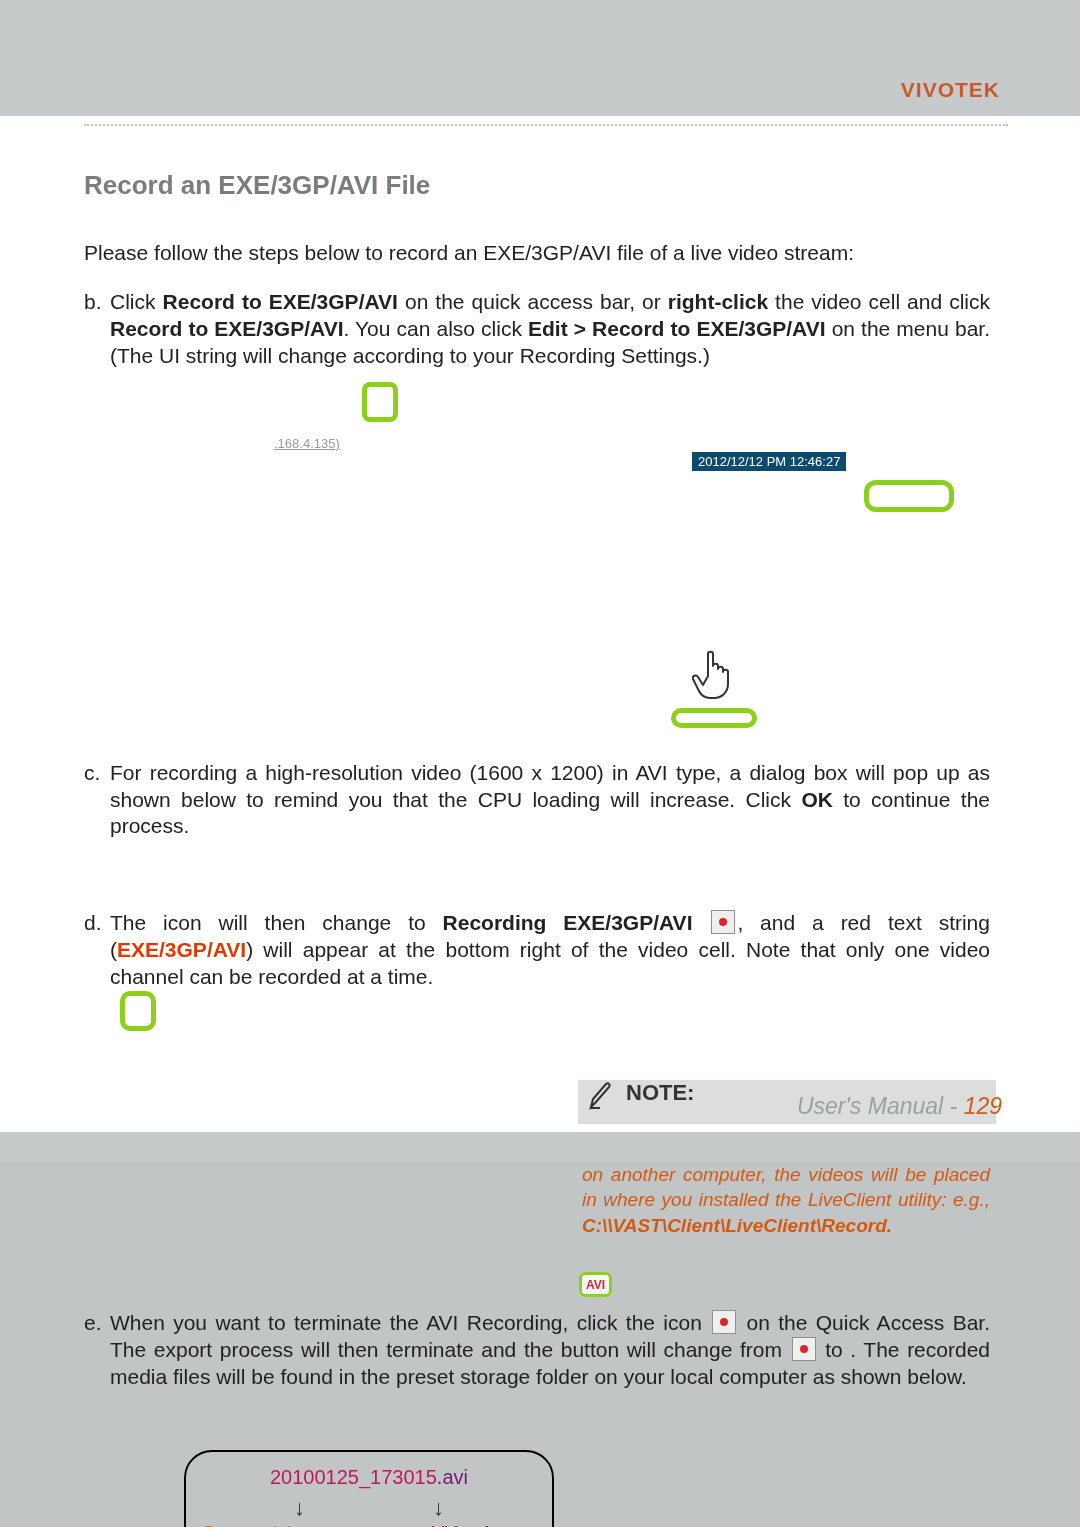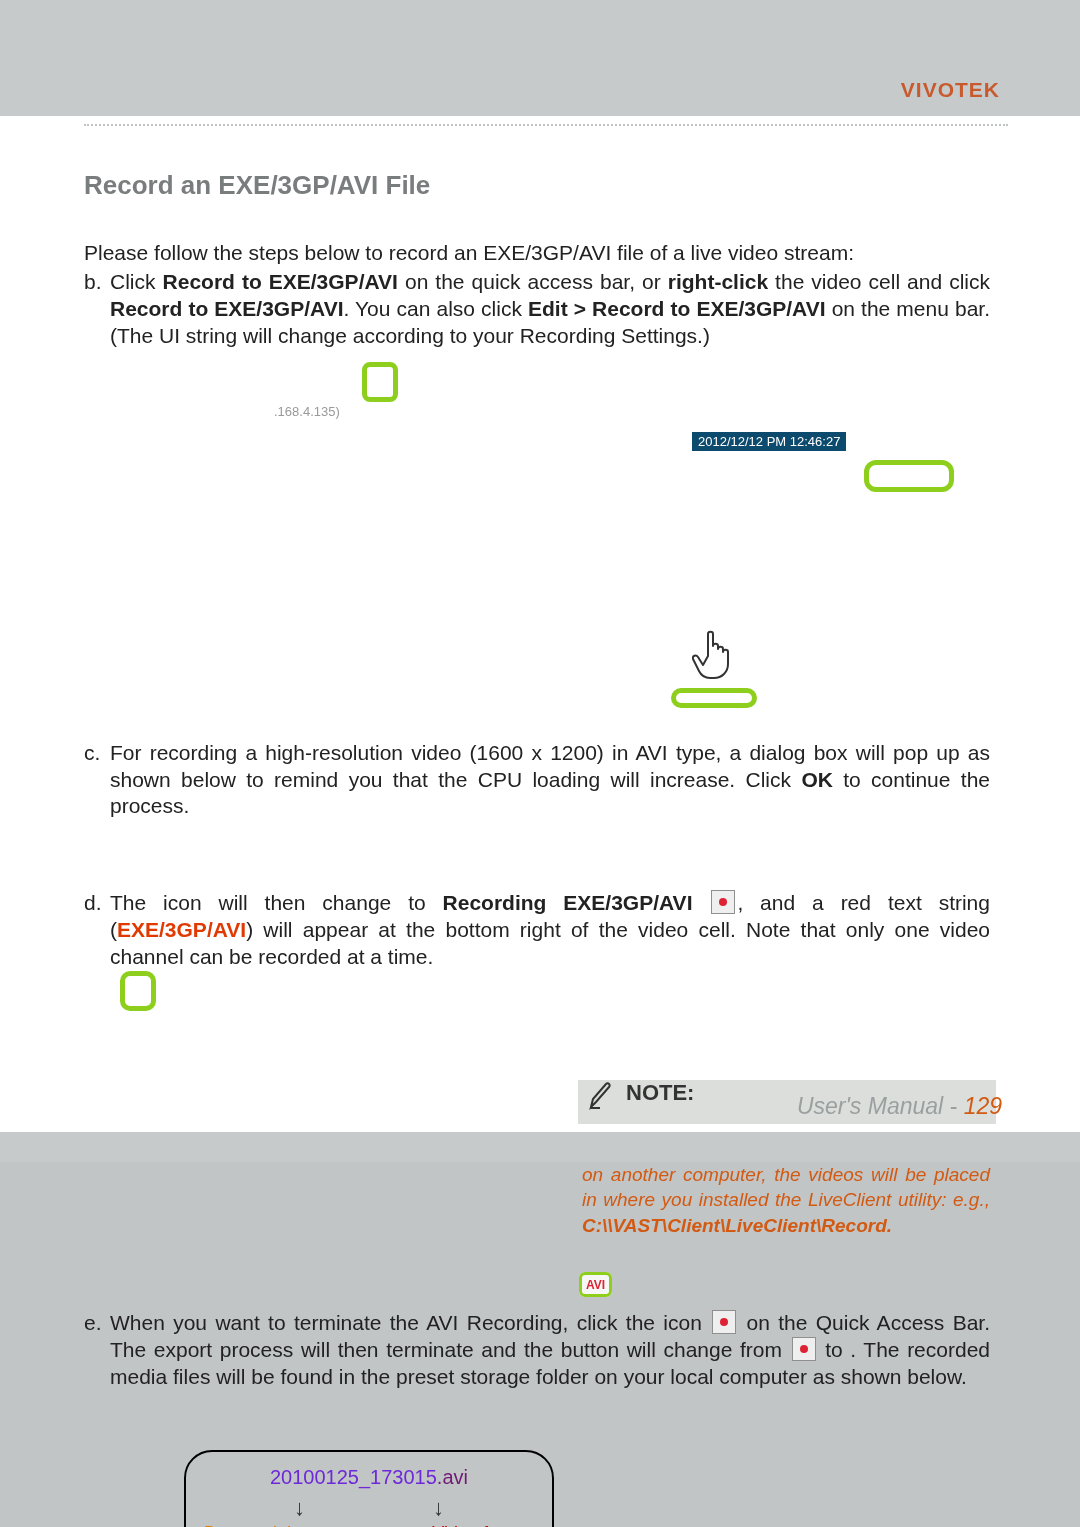--- a/index.html
+++ b/index.html
@@ -43,21 +43,21 @@
   }
   h2.section-title {
     font-size: 26px;
     font-weight: bold;
     color: #7a7d7e;
     margin-bottom: 40px;
   }
   .intro {
     font-size: 21px;
     color: #222;
-    margin-bottom: 4px;
+    margin-bottom: 24px;
   }
   .step {
     font-size: 21px;
     color: #222;
     text-align: justify;
     margin-bottom: 6px;
     line-height: 1.28;
   }
   .step .bullet {
     display: inline-block;
@@ -196,21 +196,21 @@
     height: 130px;
     border: 2px solid #000;
     border-radius: 28px;
     padding: 14px 14px 8px 14px;
   }
   .fn-top {
     text-align:center;
     font-size:20px;
     margin-bottom:6px;
   }
-  .fn-top .dt { color:#6d28d9; }
+  .fn-top .dt { color:#be185d; }
   .fn-top .ext { color:#701a75; }
   .fn-arrows {
     display:flex;
     justify-content:space-around;
     font-size:22px;
     margin-bottom:2px;
     padding: 0 30px;
   }
   .fn-labels {
     display:flex;
@@ -251,21 +251,21 @@
 
     <p class="intro">Please follow the steps below to record an EXE/3GP/AVI file of a live video stream:</p>
 
 
     <div class="step">
       <span class="bullet">b.</span><span class="body"><span>Click </span><b>Record to EXE/3GP/AVI</b><span> on the quick access bar, or </span><b>right-click</b><span> the video cell and click </span><b>Record to EXE/3GP/AVI</b><span>. You can also click </span><b>Edit &gt; Record to EXE/3GP/AVI</b><span> on the menu bar. (The UI string will change according to your Recording Settings.)</span></span>
     </div>
 
     <div class="fig-b">
       <div class="green-sq" style="left:278px; top:6px; width:36px; height:40px;"></div>
-      <span class="ip-label" style="left:190px; top:48px;">.168.4.135)</span>
+      <span class="ip-label" style="left:190px; top:60px;text-decoration:underline;">.168.4.135)</span>
 
       <span class="ts-black" style="left:608px; top:76px;">2012/12/12 PM 12:46:27</span>
       <div class="green-chip" style="left:780px; top:104px; width:90px; height:32px;"></div>
 
       <div class="hand-row">
         <svg width="44" height="56" viewBox="0 0 44 56">
           <path d="M16 30 V8 c0-3 5-3 5 0 V20 c0-3 5-3 5 0 v3 c0-3 5-3 5 0 v3 c0-3 5-3 5 0 v12 c0 8-6 14-14 14 h-4 c-5 0-9-3-11-7 l-6-12 c-1-3 3-5 5-2 l5 8 z" fill="none" stroke="#333" stroke-width="2" stroke-linejoin="round"></path>
         </svg>
         <div class="green-chip" style="position:static; display:inline-block; width:86px; height:20px;"></div>
       </div>

